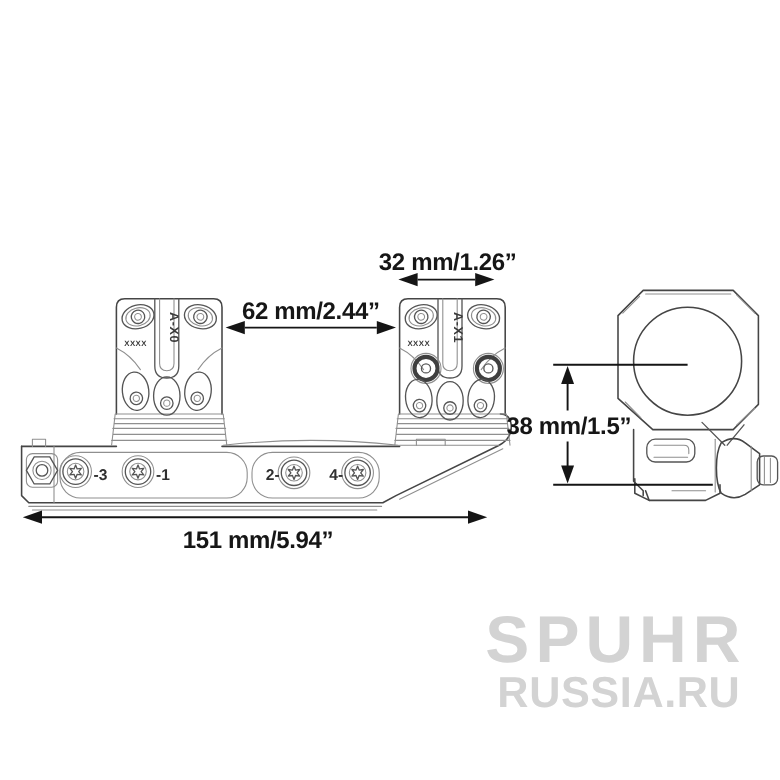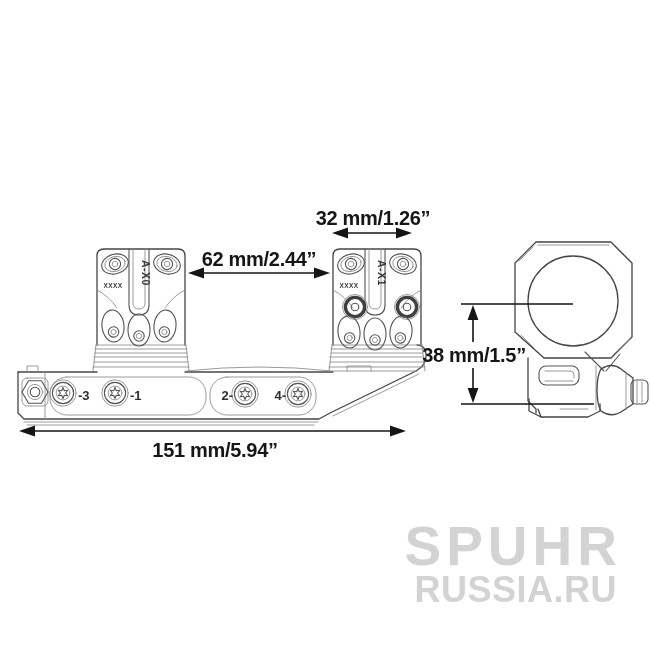--- a/index.html
+++ b/index.html
@@ -10,21 +10,21 @@
   .ln{stroke:#454545;fill:none;stroke-width:1.3;stroke-linejoin:round;stroke-linecap:round;}
   .ln2{stroke:#555555;fill:none;stroke-width:1.1;stroke-linejoin:round;stroke-linecap:round;}
   .lt{stroke:#8f8f8f;fill:none;stroke-width:0.9;stroke-linejoin:round;stroke-linecap:round;}
   .dim{stroke:#151515;fill:none;stroke-width:1.6;stroke-linecap:butt;}
   .dimf{fill:#151515;stroke:none;}
   .dtx{font-family:"Liberation Sans",sans-serif;font-weight:bold;font-size:20px;fill:#161616;letter-spacing:-0.3px;}
   .stx{font-family:"Liberation Sans",sans-serif;font-weight:bold;font-size:13px;fill:#2f2f2f;}
   .mtx{font-family:"Liberation Sans",sans-serif;font-weight:bold;font-size:10.5px;fill:#3a3a3a;letter-spacing:0.5px;}
   .xtx{font-family:"Liberation Sans",sans-serif;font-weight:bold;font-size:6.5px;fill:#3a3a3a;letter-spacing:0.4px;}
   
-  .watermark{position:absolute;top:521px;right:33px;text-align:right;color:#d3d3d3;font-weight:bold;}
+  .watermark{position:absolute;top:508px;right:33px;text-align:right;color:#d3d3d3;font-weight:bold;}
   .wm1{font-size:55px;line-height:50px;letter-spacing:5px;margin-right:-5px;}
   .wm2{font-size:36px;line-height:37px;letter-spacing:0.5px;}
 </style>
 </head>
 <body>
 
 <div class="canvas">
 <svg width="650" height="650" viewBox="0 0 650 650">
   <defs>
     <g id="torx-lg">

